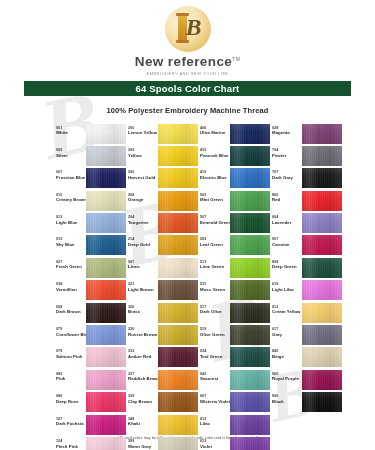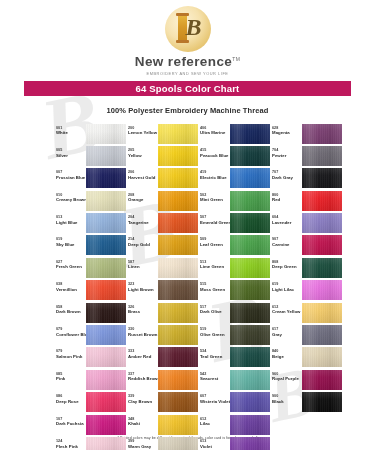--- a/index.html
+++ b/index.html
@@ -87,21 +87,21 @@
     letter-spacing:.55px;
     color:#8a8a8a;
     margin-top:.5px;
   }
 
   
   .title-bar{
     margin-top:5px;
     margin-left:24px;margin-right:24px;
     height:15px;
-    background:#be185d;
+    background:#14532d;
     display:flex;align-items:center;justify-content:center;
   }
   .title-bar span{
     color:#ffffff;
     font-size:9.5px;
     font-weight:bold;
     letter-spacing:.2px;
   }
 
   .subtitle{

